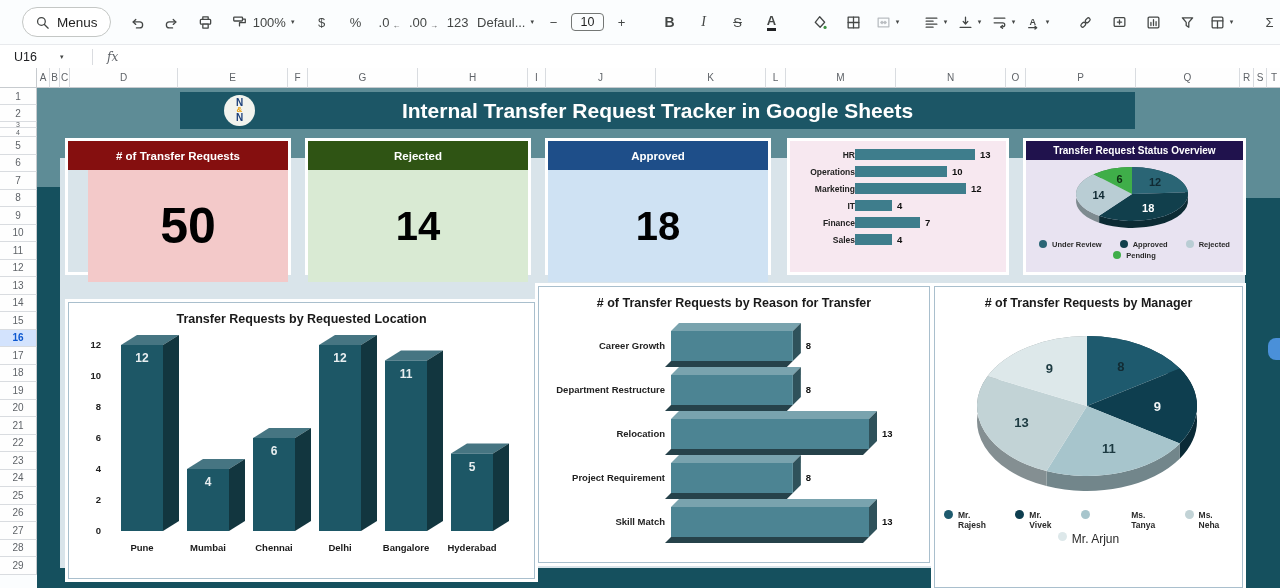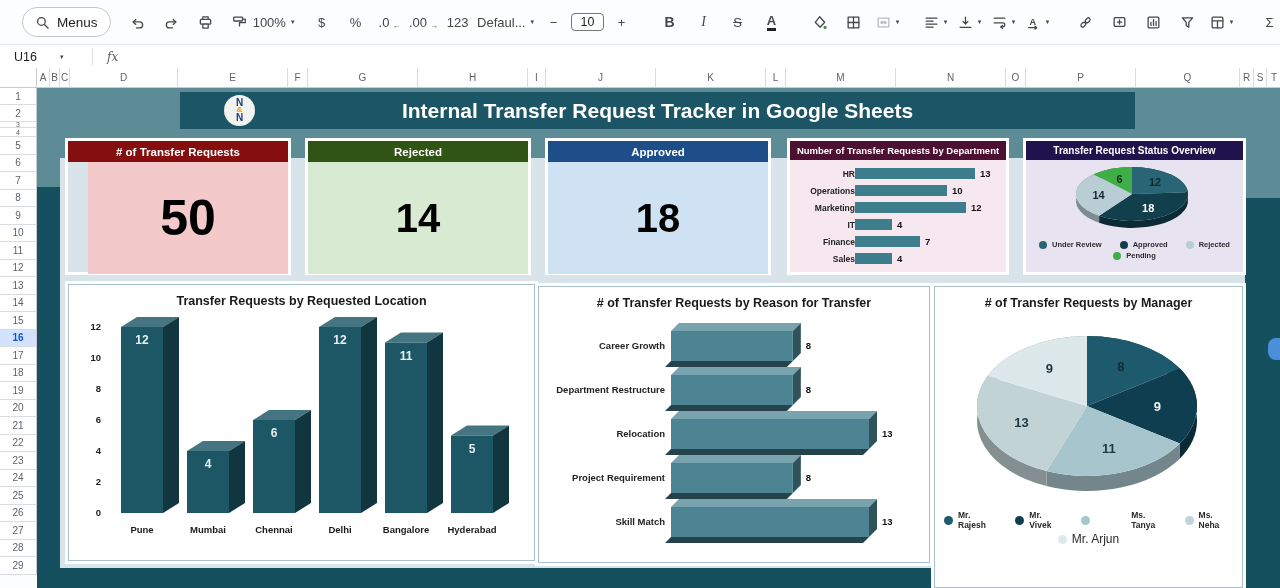--- a/index.html
+++ b/index.html
@@ -44,32 +44,32 @@
   .canvas{position:absolute;left:37px;top:20px;width:1243px;height:500px;background:#15505e;overflow:hidden;}
   .bgrect{position:absolute;}
   .banner{position:absolute;left:143px;top:4px;width:955px;height:37px;background:#1c5666;}
   .banner-title{width:100%;text-align:center;color:#fff;font-weight:bold;font-size:21px;line-height:37px;}
   .logo{position:absolute;left:44px;top:3px;width:31px;height:31px;border-radius:50%;background:#f2f3ee;
         display:flex;flex-direction:column;align-items:center;justify-content:center;line-height:0.82;}
   .logo .n{color:#1b3e7a;font-weight:bold;font-size:10px;}
   .logo .amp{color:#e8a012;font-weight:bold;font-size:8px;}
   
   .card{position:absolute;box-shadow:0 0 0 3px #ffffff;box-sizing:border-box;}
-  .kpi-h{height:21px;display:flex;align-items:center;justify-content:center;color:#fff;
+  .kpi-h{height:29px;display:flex;align-items:center;justify-content:center;color:#fff;
          font-weight:bold;font-size:11.5px;}
   .kpi-v{display:flex;align-items:center;justify-content:center;color:#000;font-weight:bold;}
   .mini-h{height:19px;display:flex;align-items:center;justify-content:center;color:#fff;font-weight:bold;font-size:9.5px;}
   .wcard{background:#fff;border:1px solid #a9bfcd;}
   .wtitle{text-align:center;font-weight:bold;font-size:12.5px;color:#1a1a1a;padding-top:9px;}
   .deptrow{display:flex;align-items:center;height:17px;padding:0 8px;}
   .deptlab{width:57px;text-align:right;font-weight:bold;font-size:8.5px;color:#222;margin-right:0;flex:none;}
   .deptval{font-weight:bold;font-size:9.5px;color:#111;margin-left:5px;}
   .legend{display:flex;flex-direction:column;align-items:center;gap:2px;}
   .legrow{display:flex;justify-content:center;}
-  .legitem{display:flex;align-items:center;margin:0 9px;}
+  .legitem{display:flex;margin:0 9px;}
   .legdot{border-radius:50%;flex:none;margin-right:5px;}
   .chevtab{position:absolute;width:12px;height:22px;background:#4a90d9;border-radius:8px 0 0 8px;right:0;}
 </style>
 </head>
 <body>
 
 <div class="app">
   <div class="toolbar" id="toolbar">
       <div class="pill">
         <svg width="15" height="15" viewBox="0 0 14 14" fill="none" stroke="#444746" stroke-width="1.2" stroke-linecap="round" stroke-linejoin="round">
@@ -329,21 +329,20 @@
         </div>
         <div class="card" style="left: 271px; top: 53px; width: 220px; height: 131px;">
           <div class="kpi-h" style="background: rgb(47, 84, 20);">Rejected</div>
           <div class="kpi-v" style="background: rgb(217, 234, 211); height: 112px; font-size: 40px;">14</div>
         </div>
         <div class="card" style="left: 511px; top: 53px; width: 220px; height: 131px;">
           <div class="kpi-h" style="background: rgb(30, 78, 137);">Approved</div>
           <div class="kpi-v" style="background: rgb(207, 226, 243); height: 112px; font-size: 40px;">18</div>
         </div>
         <div class="card" style="left: 753px; top: 53px; width: 216px; height: 131px; background: rgb(247, 232, 240);">
-          <div class="mini-h" style="background: rgb(76, 17, 48);">Number of Transfer Requests by Department</div>
           <div style="padding-top: 5px;">
             <div class="deptrow">
               <div class="deptlab">HR</div>
               <div style="height: 11px; background: rgb(62, 125, 140); width: 120px;"></div>
               <div class="deptval">13</div>
             </div>
             <div class="deptrow">
               <div class="deptlab">Operations</div>
               <div style="height: 11px; background: rgb(62, 125, 140); width: 92px;"></div>
               <div class="deptval">10</div>
@@ -402,21 +401,21 @@
               </div>
             </div>
             <div class="legrow">
               <div class="legitem">
                 <div class="legdot" style="width: 8px; height: 8px; background: rgb(63, 174, 73);"></div>
                 <div style="font-size: 7.5px; font-weight: 600; color: rgb(42, 42, 42);">Pending</div>
               </div>
             </div>
           </div>
         </div>
-        <div class="card wcard" style="left: 31px; top: 196px; width: 467px; height: 277px;">
+        <div class="card wcard" style="left: 31px; top: 214px; width: 467px; height: 277px;">
           <div class="wtitle">Transfer Requests by Requested Location</div>
           <div><svg width="461" height="246">
               <text x="32" y="208" text-anchor="end" font-size="9.5" font-weight="bold" fill="#222">0</text>
               <text x="32" y="177" text-anchor="end" font-size="9.5" font-weight="bold" fill="#222">2</text>
               <text x="32" y="146" text-anchor="end" font-size="9.5" font-weight="bold" fill="#222">4</text>
               <text x="32" y="115" text-anchor="end" font-size="9.5" font-weight="bold" fill="#222">6</text>
               <text x="32" y="84" text-anchor="end" font-size="9.5" font-weight="bold" fill="#222">8</text>
               <text x="32" y="53" text-anchor="end" font-size="9.5" font-weight="bold" fill="#222">10</text>
               <text x="32" y="22" text-anchor="end" font-size="9.5" font-weight="bold" fill="#222">12</text>
               <polygon points="52,19 68,9 110,9 94,19" fill="rgb(70,117,130)"></polygon>

